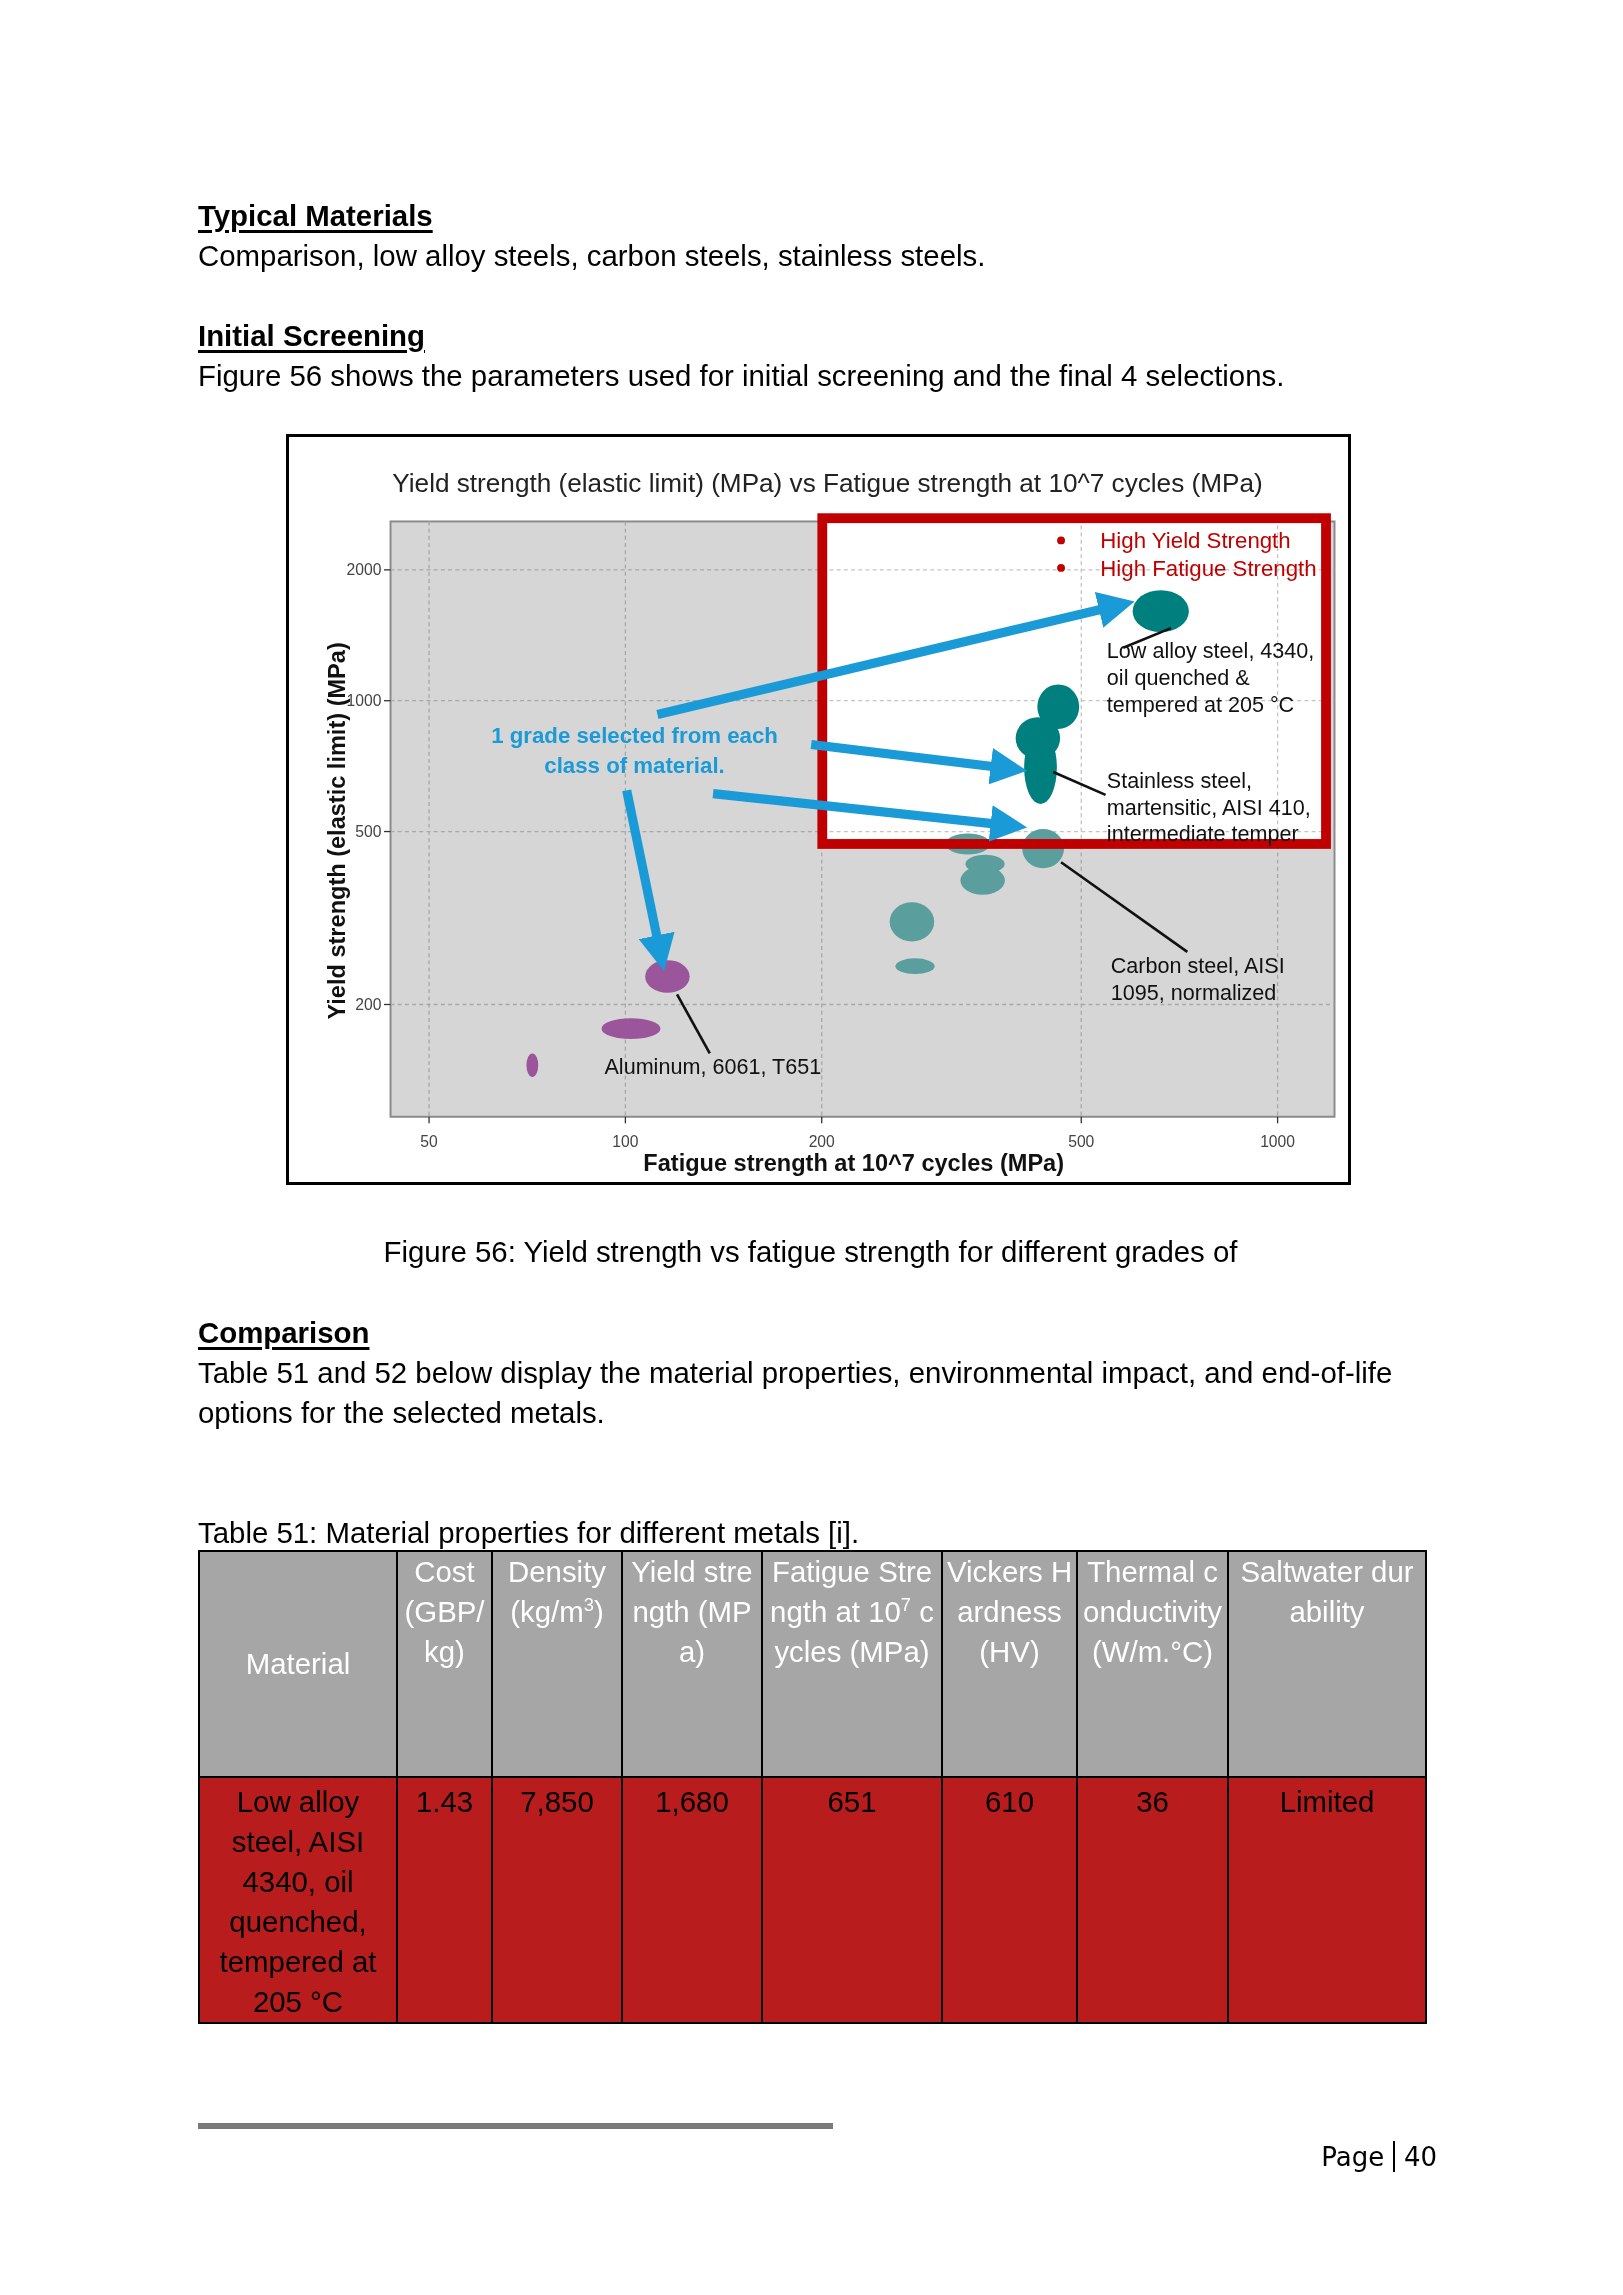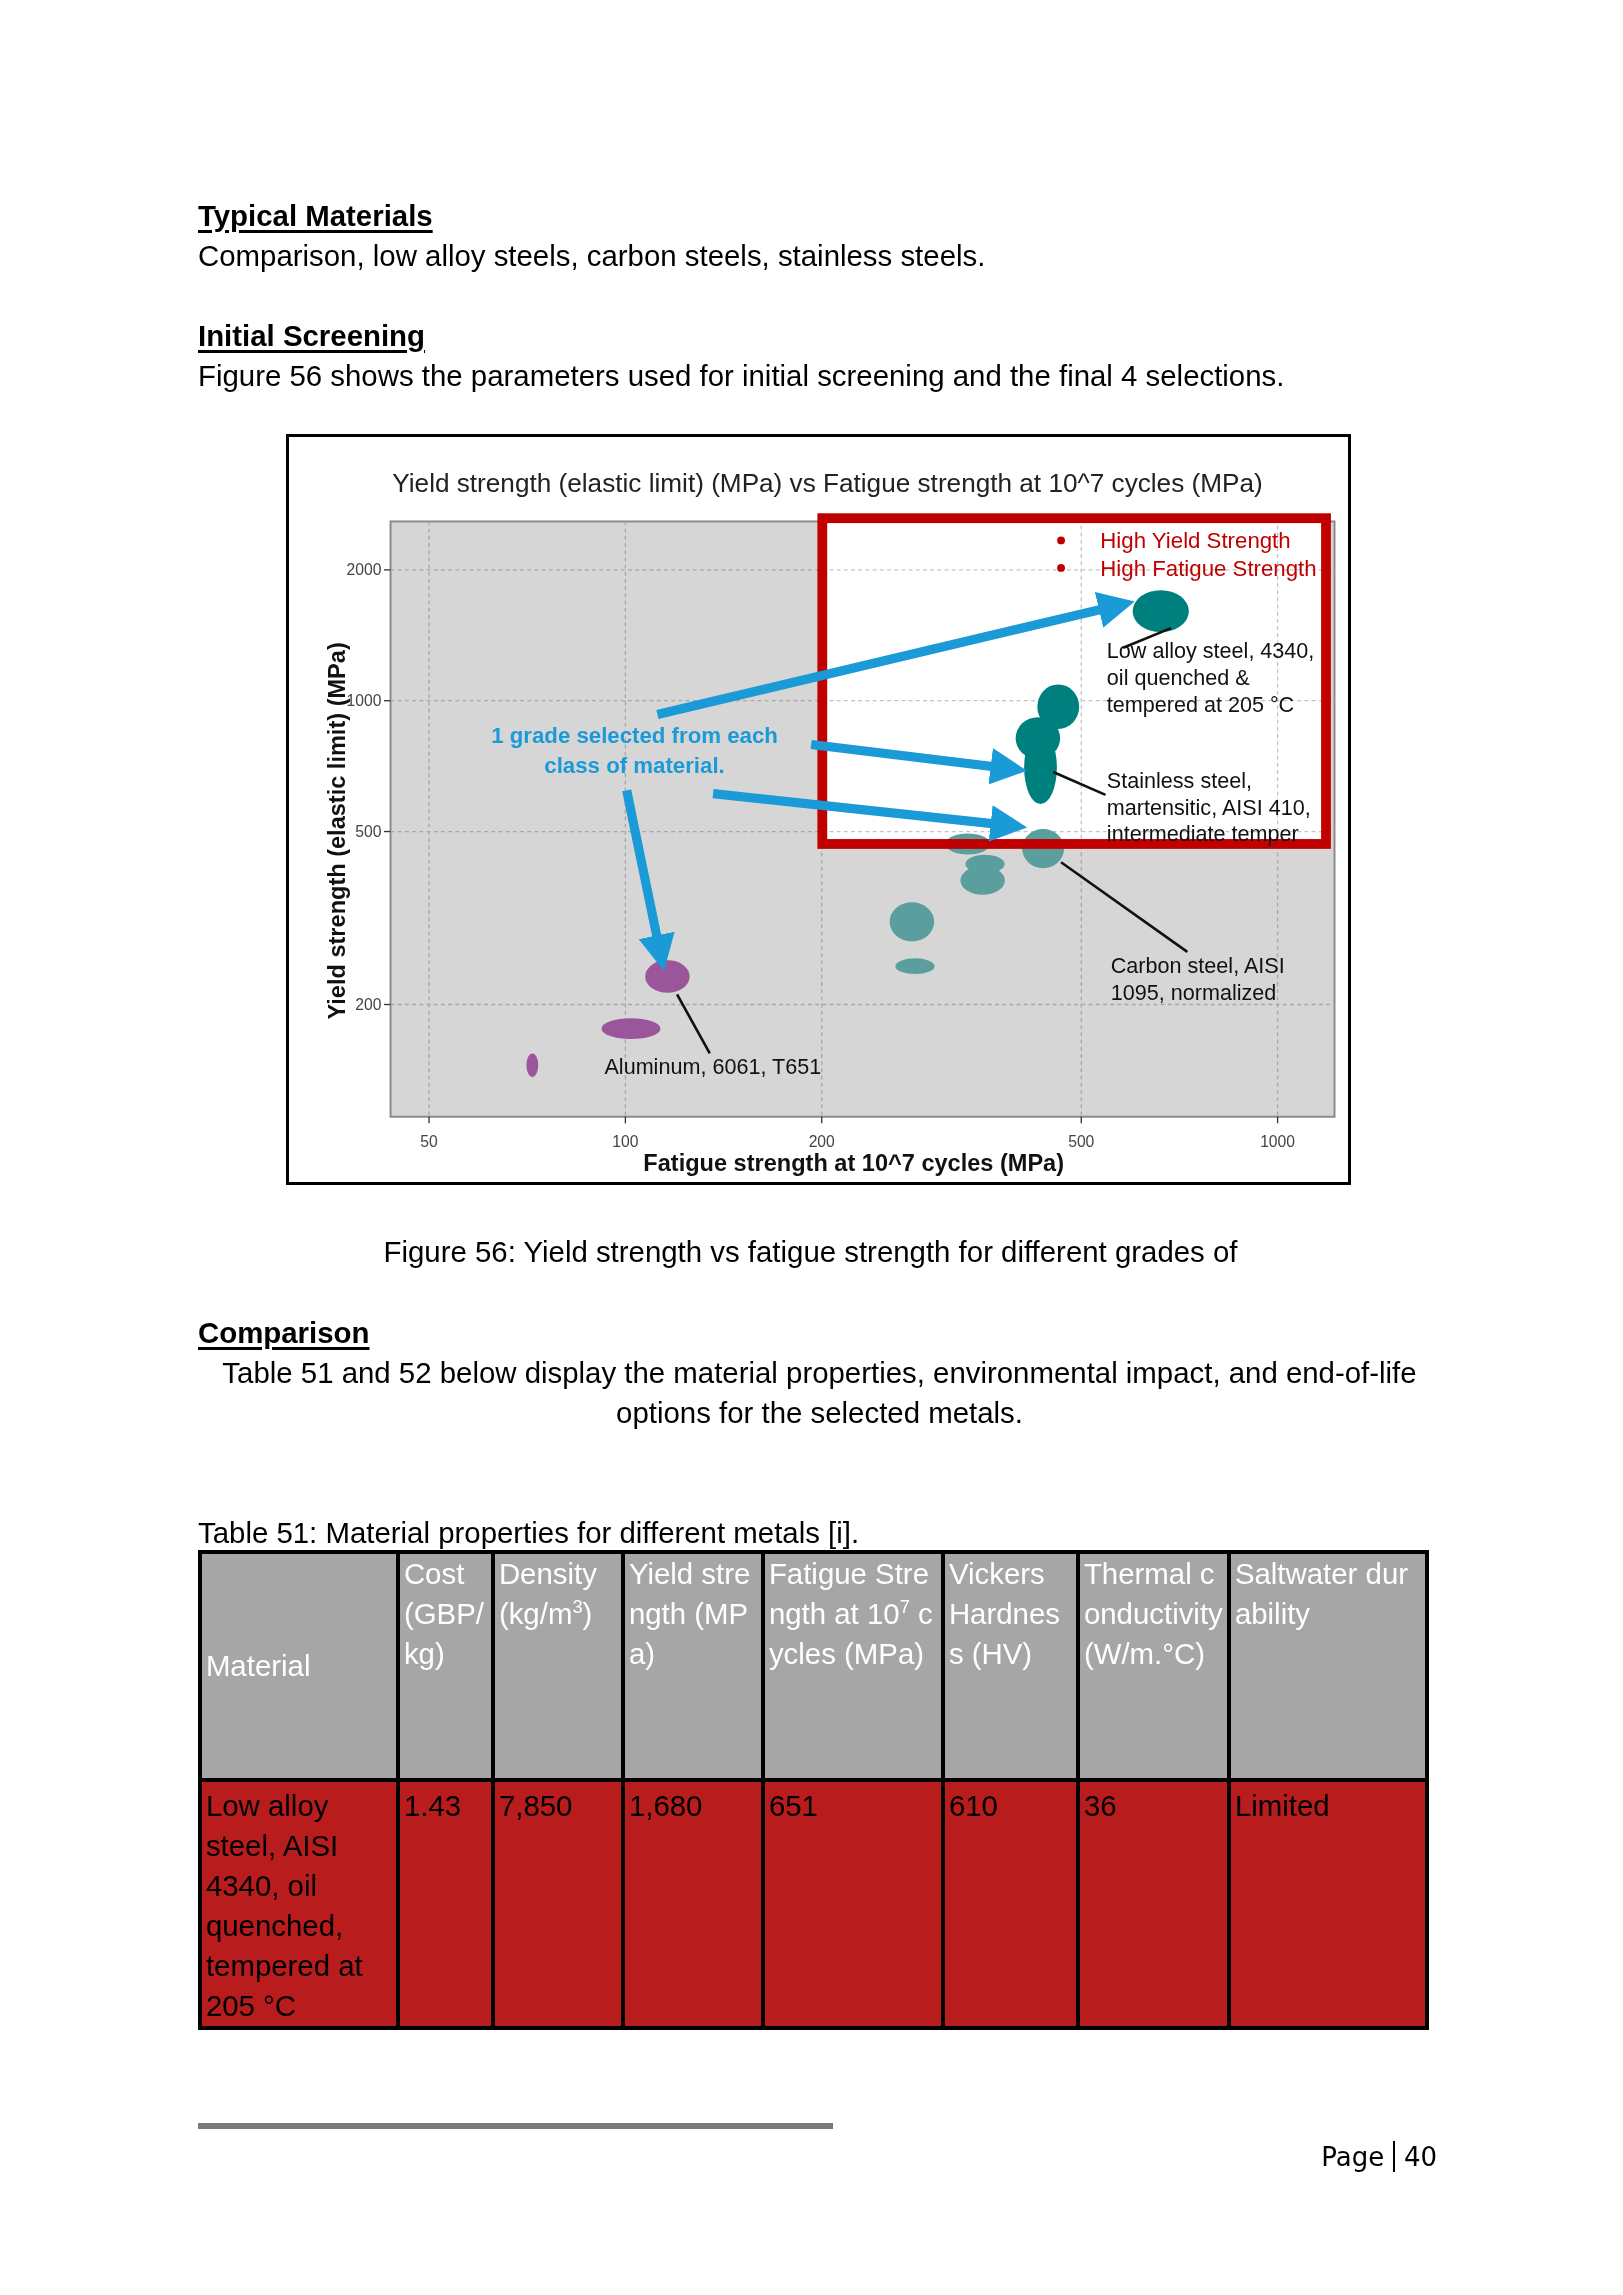--- a/index.html
+++ b/index.html
@@ -1,33 +1,33 @@
 <!DOCTYPE html>
 <html style="font-size:10.5px"><head>
 <meta charset="utf-8">
 <style>
   html, body { margin:0; padding:0; background:#ffffff; }
   body { width:1623px; height:2295px; position:relative; overflow:hidden;
          font-family:"Liberation Sans", sans-serif; color:#000; }
-  .abs { position:absolute;text-align:center; }
+  .abs { position:absolute; }
   .heading { font-weight:bold; text-decoration:underline; text-decoration-thickness:3.3px;
              text-underline-offset:3.9px; font-size:29.4px; line-height:35px; }
   .para { font-size:29.4px; line-height:40px; }
   .caption { font-size:29.4px; line-height:40px; text-align:center; }
 
   
   #figure-frame { left:286px; top:434px; width:1065px; height:751px;
                   border:3.3px solid #000; box-sizing:border-box; background:#fff; }
   #chart-svg { position:absolute; left:0; top:0; width:1623px; height:2295px; pointer-events:none; }
   #chart-svg text { font-family:"Liberation Sans", sans-serif; }
 
   
   #props-table { position:absolute; left:198px; top:1550px; width:1225px; border-collapse:collapse;
                  table-layout:fixed; font-size:29.4px; line-height:40px; }
-  #props-table th, #props-table td { border:4px solid #000000; text-align:left; vertical-align:top;
+  #props-table th, #props-table td { border:2px solid #000000; text-align:center; vertical-align:top;
                  padding:0 3.9px; font-weight:normal; word-break:break-all; }
   #props-table th { background:#a6a6a6; color:#fff; height:224px; }
   #props-table th.mat { vertical-align:middle; }
   #props-table td { background:#b91c1c; color:#000; height:236px; padding-top:3.9px; }
   #props-table td.mat { word-break:normal; }
   sup { font-size:18.3px; line-height:0; vertical-align:super; }
 
   #footnote-rule { left:198px; top:2123px; width:635px; height:5.9px; background:#7a7a7a; }
   #page-num { right:186px; top:2141px; font-family:"DejaVu Sans", sans-serif; font-size:26px; }
   #page-num .sep { display:inline-block; width:1.3px; height:31px; background:#000; margin:0 9.2px;

